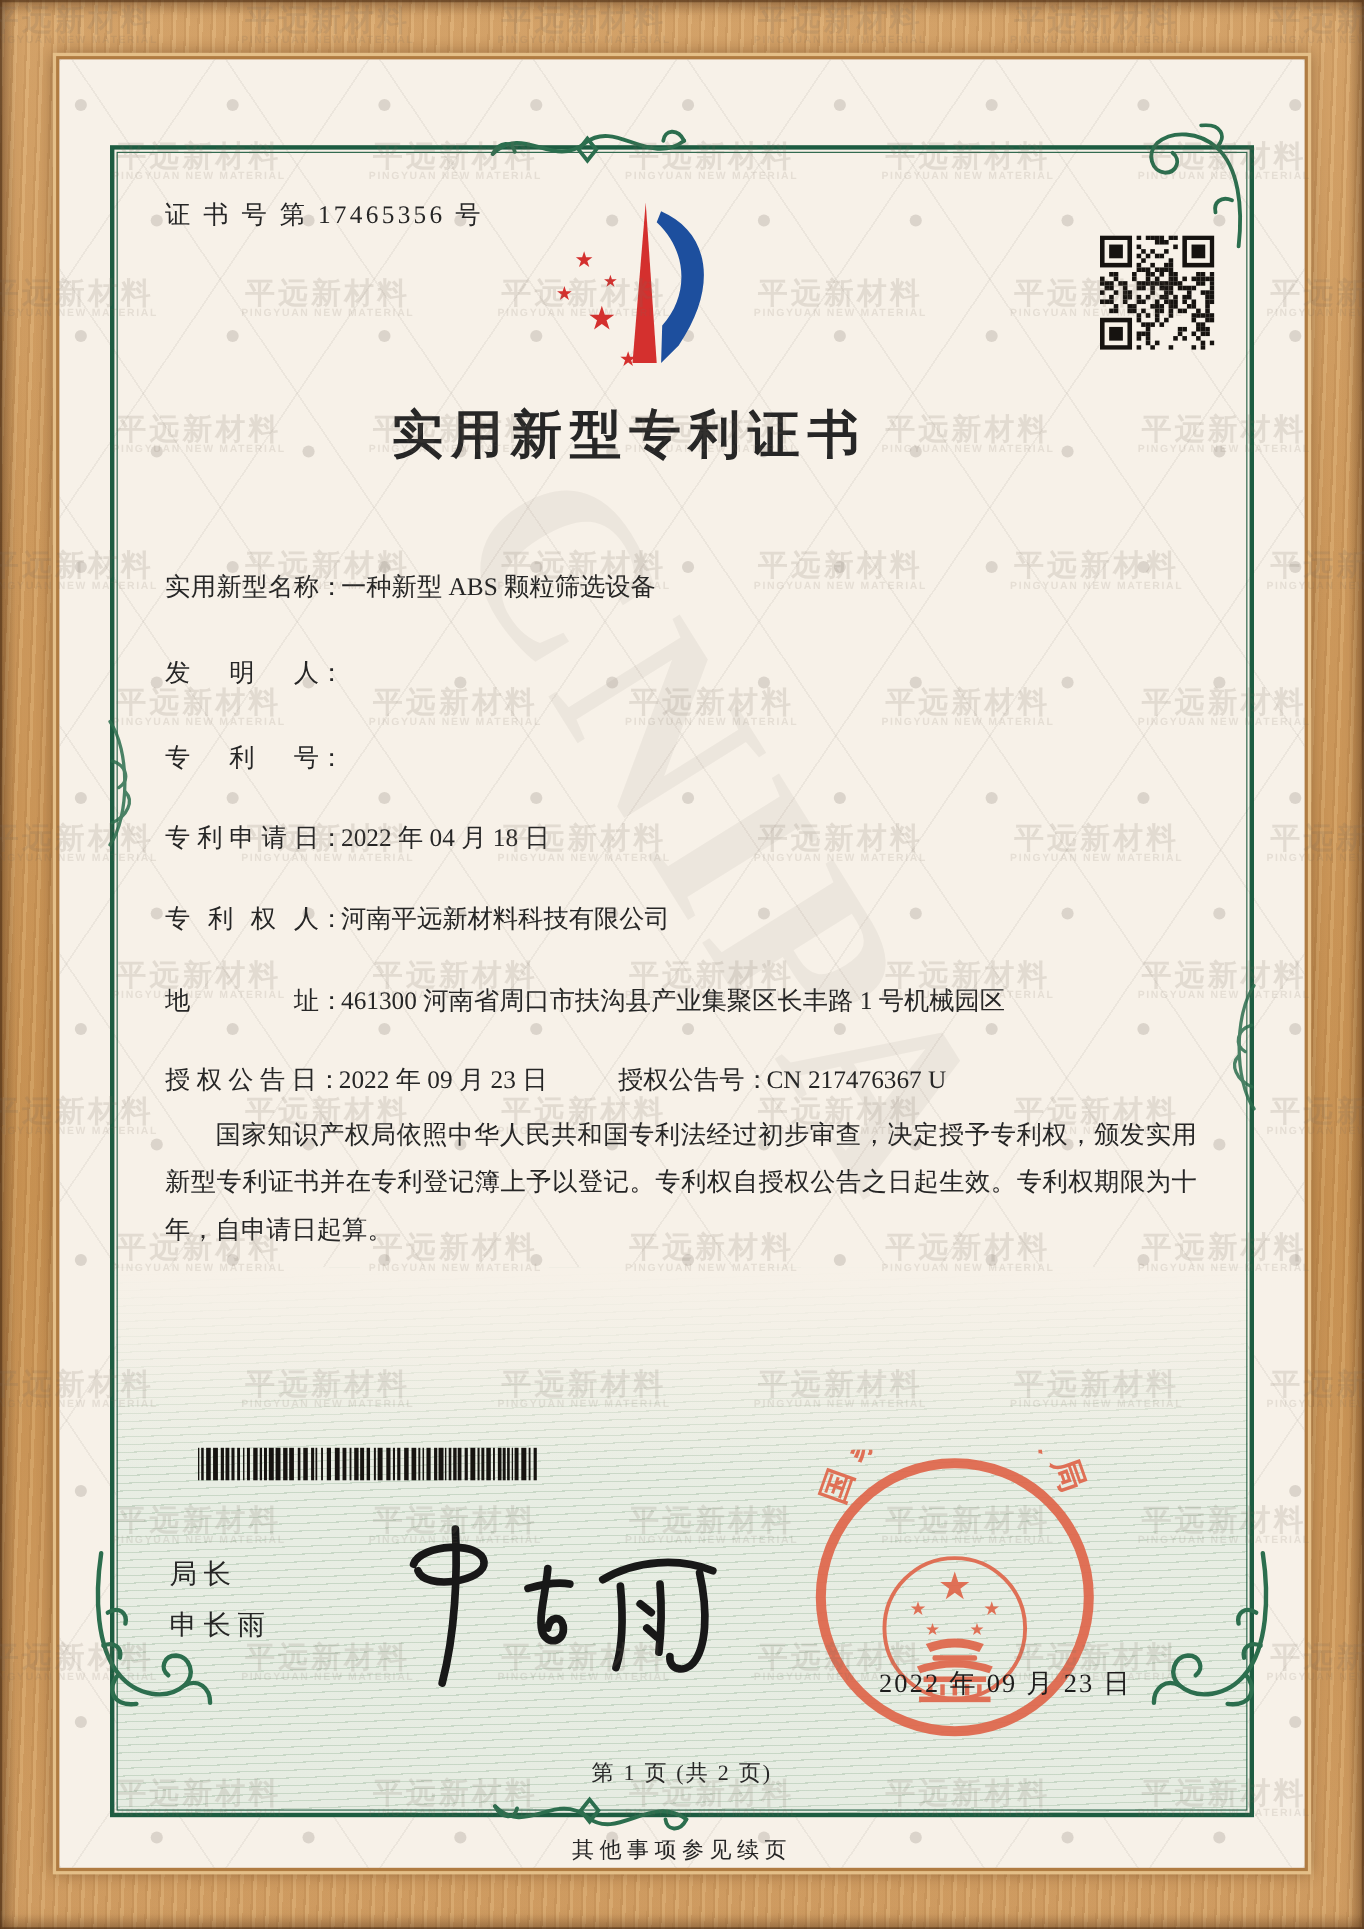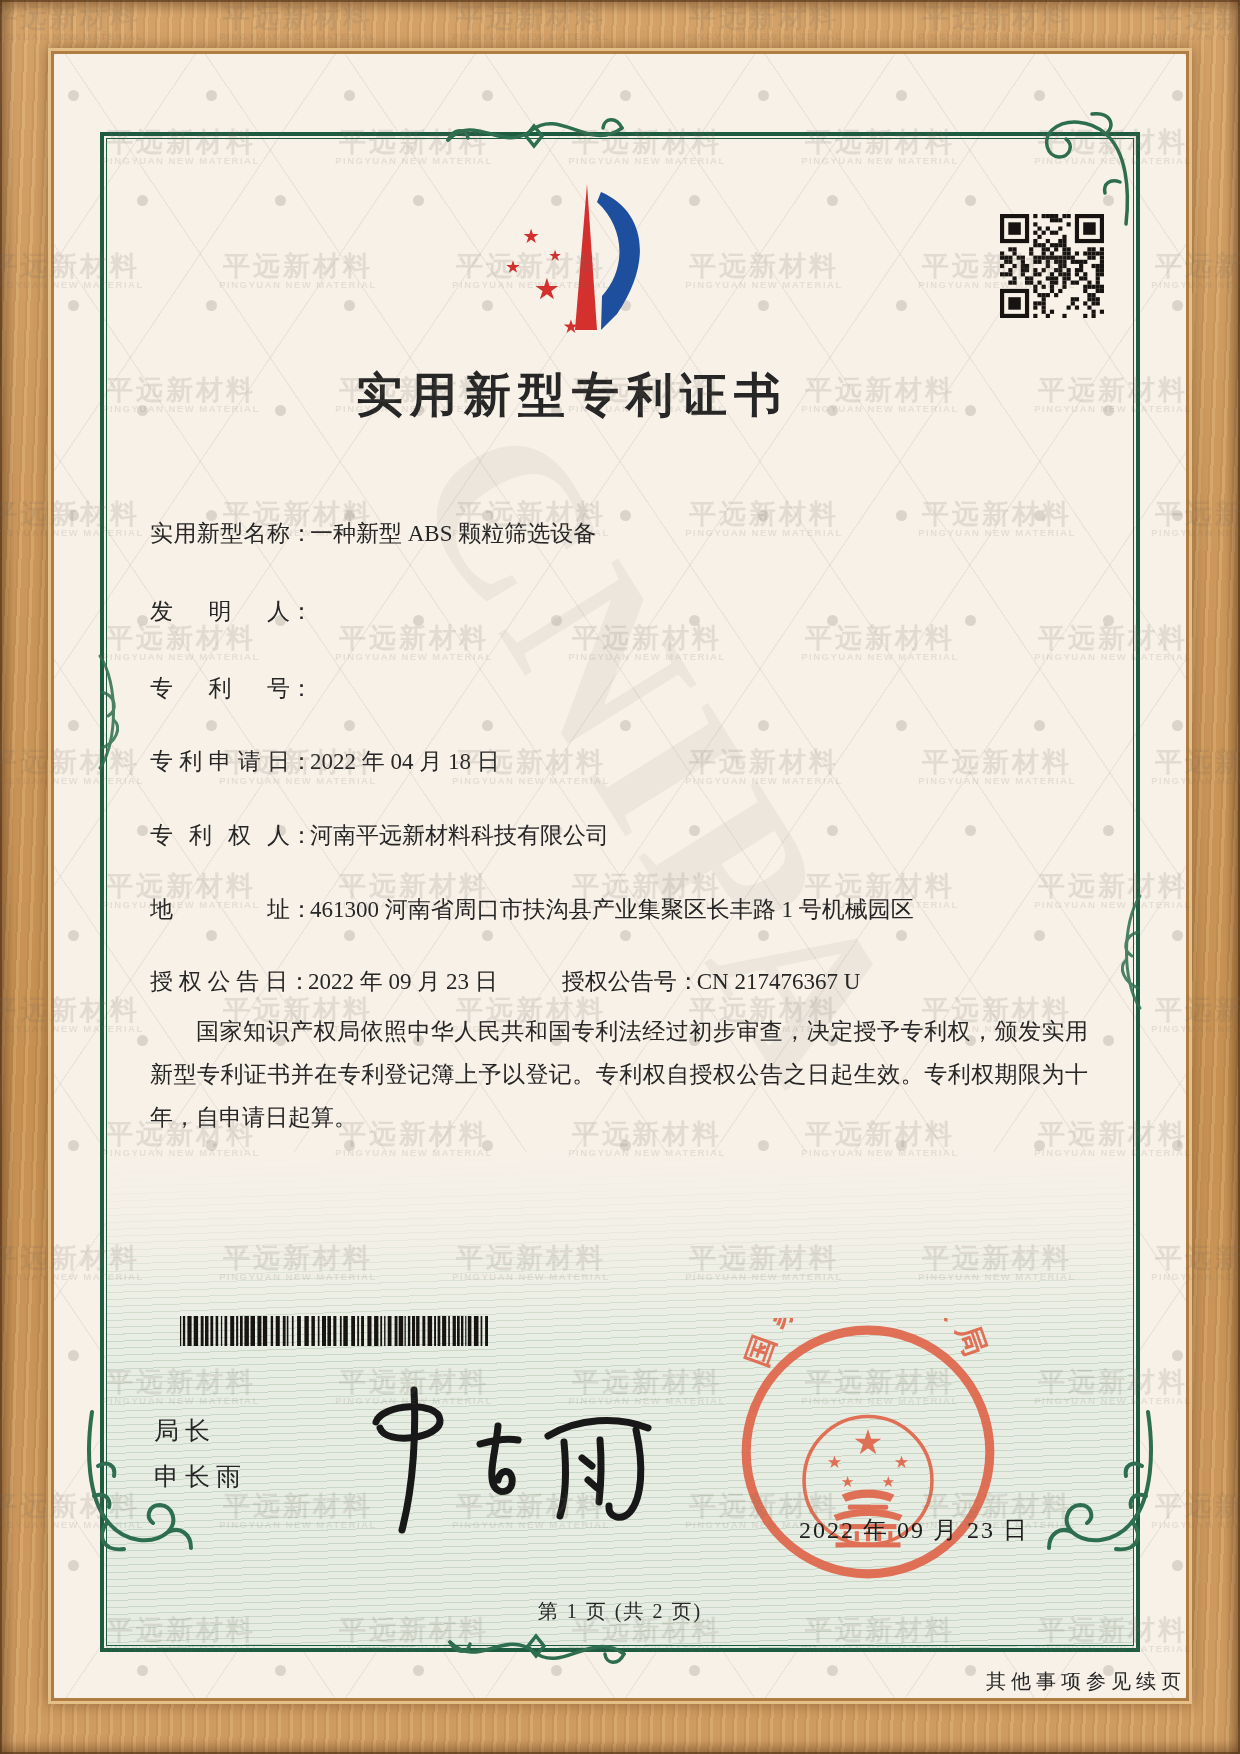--- a/index.html
+++ b/index.html
@@ -46,21 +46,21 @@
   .fvalue{flex:1;}
   .grp{display:flex;}
   .grp2{margin-left:64px;}
   .grp .jlabel{width:138px;}
   .paras{left:96px;top:956px;width:938px;font-size:23px;line-height:43px;text-align:justify;}
   .paras p{margin:0;text-indent:2em;}
   .juzhang{left:100px;top:1360px;font-size:25px;letter-spacing:6px;}
   .juname{left:100px;top:1406px;font-size:25px;letter-spacing:6px;}
   .seal-date{left:720px;top:1460px;width:280px;text-align:center;font-size:24px;letter-spacing:2px;color:#1c1c1c;}
   .pg-footer{left:0;right:0;top:1544px;text-align:center;font-size:20px;letter-spacing:2px;}
-  .cont-note{left:0;right:0;top:1614px;text-align:right;font-size:20px;letter-spacing:5px;}
+  .cont-note{left:0;right:0;top:1614px;text-align:center;font-size:20px;letter-spacing:5px;}
   .wm-layer{position:absolute;inset:-54px -54px -56px -54px;z-index:9;pointer-events:none;overflow:hidden;}
   .wm{position:absolute;text-align:center;line-height:1.05;color:rgba(120,108,95,.16);font-family:"Liberation Sans","DejaVu Sans",sans-serif;}
   .wm-cn{font-size:27px;font-weight:bold;letter-spacing:3px;}
   .wm-en{font-size:9.5px;letter-spacing:1.5px;font-weight:bold;color:rgba(120,108,95,.14);}
   .ghost{left:520px;top:330px;font-size:215px;font-weight:bold;z-index:1;
     color:rgba(150,140,125,.10);transform:rotate(58deg);transform-origin:left top;
     font-family:"Liberation Serif",serif;letter-spacing:12px;pointer-events:none;}
   .flourish{position:absolute;z-index:6;pointer-events:none;}
   .seal-wrap{mix-blend-mode:multiply;opacity:.92;}
 </style>
@@ -126,20 +126,21 @@
     <svg class="flourish" style="left:1040px;top:838px;transform:scaleX(-1)" width="58" height="120" viewBox="0 0 58 120">
       <g fill="none" stroke="#2c6e4e" stroke-width="3" stroke-linecap="round" opacity=".85">
         <path d="M12,4 C30,30 30,90 12,116"></path>
         <path d="M14,40 C28,44 30,58 20,64"></path>
         <path d="M14,96 C28,90 34,76 26,68"></path>
       </g>
     </svg>
 
     <div class="content">
 
+      <div class="abs cert-line">证 书 号 第 17465356 号</div>
 
       <svg class="abs" style="left:441px;top:126px" width="160" height="154" viewBox="0 0 160 154">
         <path d="M92,4 L80,150 L102,150 Z" fill="#d4302e"></path>
         <path d="M106,12 C148,30 160,78 122,134 L106,150 L107,116 C132,88 130,48 102,22 Z" fill="#1d4f9e"></path>
         <g fill="#d4302e" font-weight="bold" text-anchor="middle" class="star">
           <text x="36" y="62" font-size="17">★</text>
           <text x="60" y="80" font-size="13">★</text>
           <text x="18" y="92" font-size="15">★</text>
           <text x="52" y="118" font-size="26">★</text>
           <text x="76" y="152" font-size="16">★</text>

